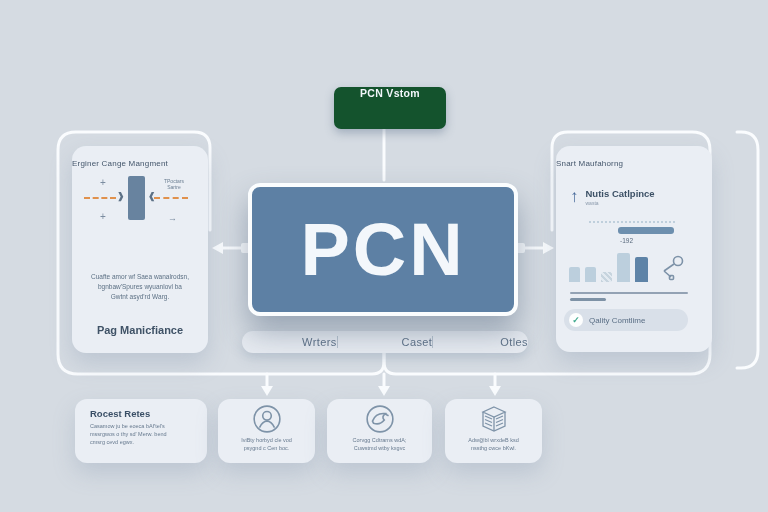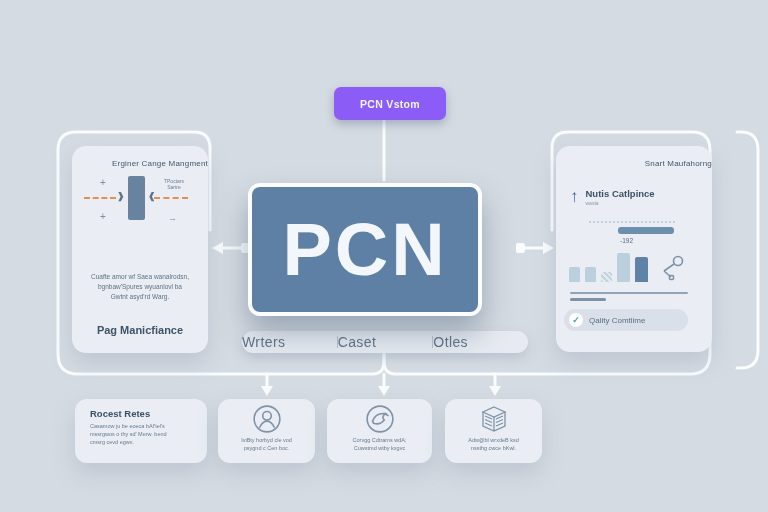--- a/index.html
+++ b/index.html
@@ -8,44 +8,44 @@
     background:#d5dbe2;
     font-family:"Liberation Sans", sans-serif;
   }
   .connectors{position:absolute;left:0;top:0;z-index:1;}
   .card{
     position:absolute;background:#eaeef4;border-radius:14px;z-index:2;
     box-shadow:0 10px 22px rgba(125,145,168,0.28);
   }
   
   .top-badge{
-    position:absolute;left:334px;top:87px;width:112px;height:33px;z-index:2;
-    background:#8b5cf6;border-radius:7px;display:flex;align-items:center;justify-content:center;
+    position:absolute;left:334px;top:87px;width:112px;height:42px;z-index:2;
+    background:#14532d;border-radius:7px;display:flex;align-items:flex-start;justify-content:center;
     color:#f2f6fa;font-size:10.5px;font-weight:bold;letter-spacing:.3px;
     box-shadow:0 4px 10px rgba(100,120,145,.45);
   }
   
   .pcn-box{
-    position:absolute;left:248px;top:183px;width:234px;height:133px;z-index:3;
+    position:absolute;left:248px;top:183px;width:270px;height:133px;z-index:3;
     background:#5d80a4;border:4px solid #fbfdfe;border-radius:12px;box-sizing:border-box;
     display:flex;align-items:center;justify-content:center;
     box-shadow:0 16px 30px rgba(80,100,125,.45);
   }
   .pcn-box .pcn-title{color:#f3f7fb;font-size:74px;font-weight:bold;letter-spacing:3px;line-height:1;}
   
   .tabs{
     position:absolute;left:242px;top:331px;width:286px;height:22px;z-index:2;
     background:#e7ebf1;border-radius:11px;display:flex;align-items:center;
     box-shadow:0 5px 12px rgba(125,145,168,.3);
   }
-  .tab{flex:1;text-align:left;font-size:14px;color:#5d7187;letter-spacing:.4px;}
+  .tab{flex:1;text-align:right;font-size:11px;color:#5d7187;letter-spacing:.4px;}
   .tab-divider{width:1px;height:12px;background:#b6c1cd;}
   
   .left-card{left:72px;top:146px;width:136px;height:207px;}
-  .card-title{font-size:8px;color:#44566b;text-align:right;margin-top:13px;letter-spacing:.2px;}
+  .card-title{font-size:8px;color:#44566b;text-align:left;margin-top:13px;letter-spacing:.2px;}
   .lc-icon-zone{position:relative;height:100px;}
   .lc-rect{position:absolute;left:56px;top:8px;width:17px;height:44px;background:#68839f;border-radius:2px;}
   .lc-plus{position:absolute;color:#7b8ca0;font-size:10px;line-height:1;}
   .lc-plus.p1{left:28px;top:10px;}
   .lc-plus.p2{left:28px;top:44px;}
   .lc-arrow-char{position:absolute;color:#7b8ca0;font-size:9px;line-height:1;}
   .lc-dash{position:absolute;top:29px;border-top:2px dashed #e0914d;}
   .lc-dash.left{left:12px;width:32px;}
   .lc-dash.right{left:82px;width:34px;}
   .lc-chev{position:absolute;top:24px;color:#5d7186;font-size:9px;font-weight:bold;line-height:1;}

